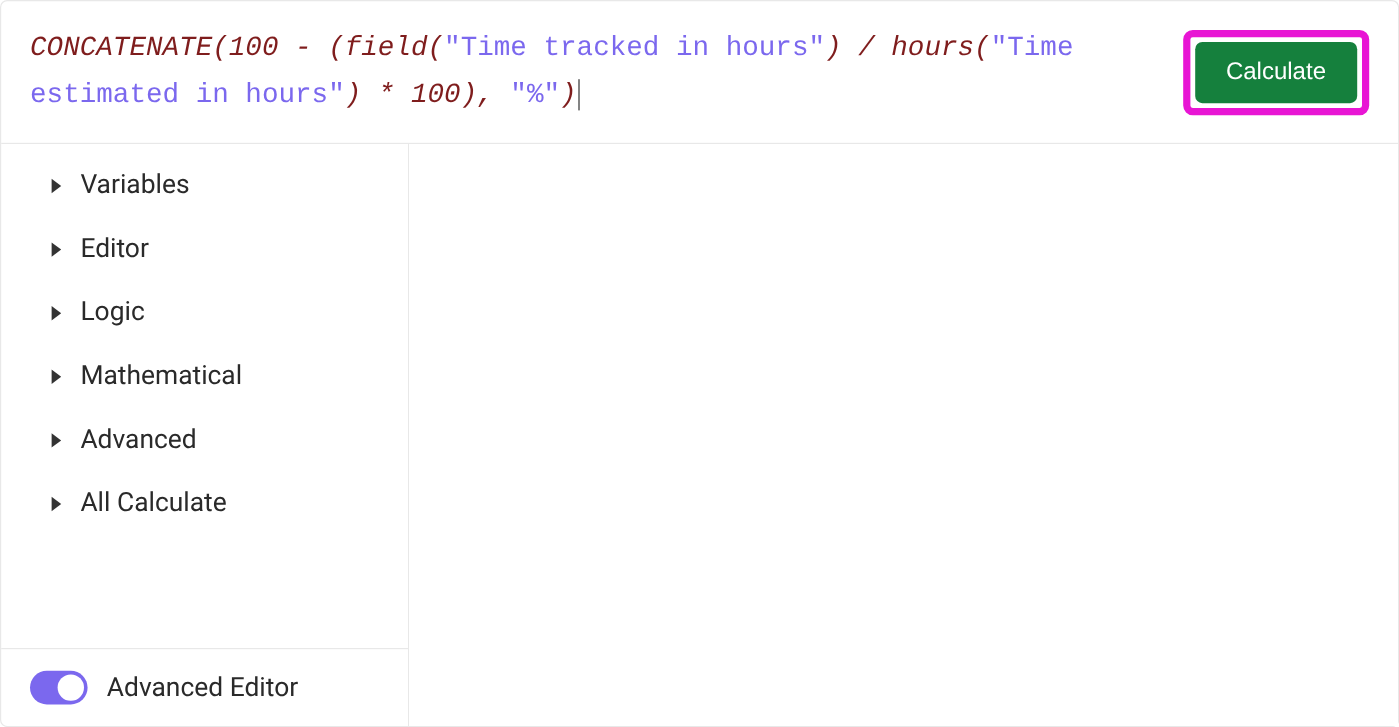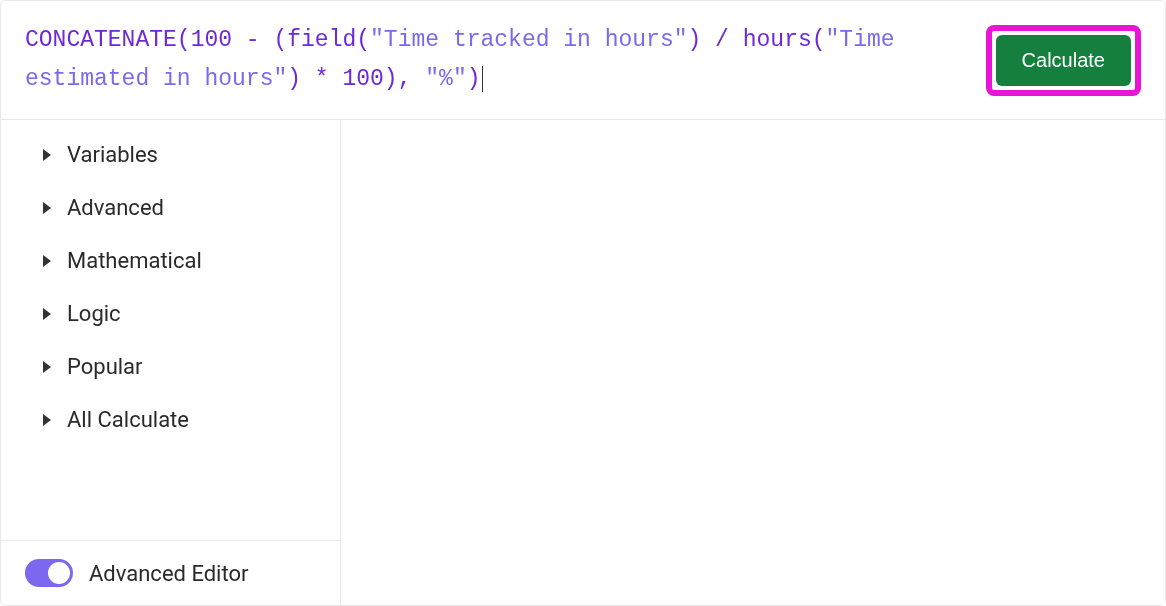--- a/index.html
+++ b/index.html
@@ -36,21 +36,22 @@
       flex: 1;
       font-family: "SF Mono", Monaco, "Courier New", monospace;
       font-size: 23px;
       line-height: 1.7;
       color: #1a1a1a;
       white-space: pre-wrap;
       word-break: break-word;
     }
     
     .formula-input .keyword {
-      color: #6d28d9;
+      color: #7f1d1d;
+      font-style: italic;
     }
     
     .formula-input .string {
       color: #7b68ee;
     }
     
     .formula-input .cursor {
       display: inline-block;
       width: 1px;
       height: 26px;
@@ -168,33 +169,33 @@
 
   <div class="main-area">
     <div class="sidebar">
       <div class="category-list" id="category-list">
           <div class="category-item">
             <span class="chevron"></span>
             <span>Variables</span>
           </div>
           <div class="category-item">
             <span class="chevron"></span>
+            <span>Editor</span>
+          </div>
+          <div class="category-item">
+            <span class="chevron"></span>
+            <span>Logic</span>
+          </div>
+          <div class="category-item">
+            <span class="chevron"></span>
+            <span>Mathematical</span>
+          </div>
+          <div class="category-item">
+            <span class="chevron"></span>
             <span>Advanced</span>
-          </div>
-          <div class="category-item">
-            <span class="chevron"></span>
-            <span>Mathematical</span>
-          </div>
-          <div class="category-item">
-            <span class="chevron"></span>
-            <span>Logic</span>
-          </div>
-          <div class="category-item">
-            <span class="chevron"></span>
-            <span>Popular</span>
           </div>
           <div class="category-item">
             <span class="chevron"></span>
             <span>All Calculate</span>
           </div>
         </div>
       <div class="sidebar-footer">
         <div class="toggle">
           <div class="toggle-knob"></div>
         </div>

